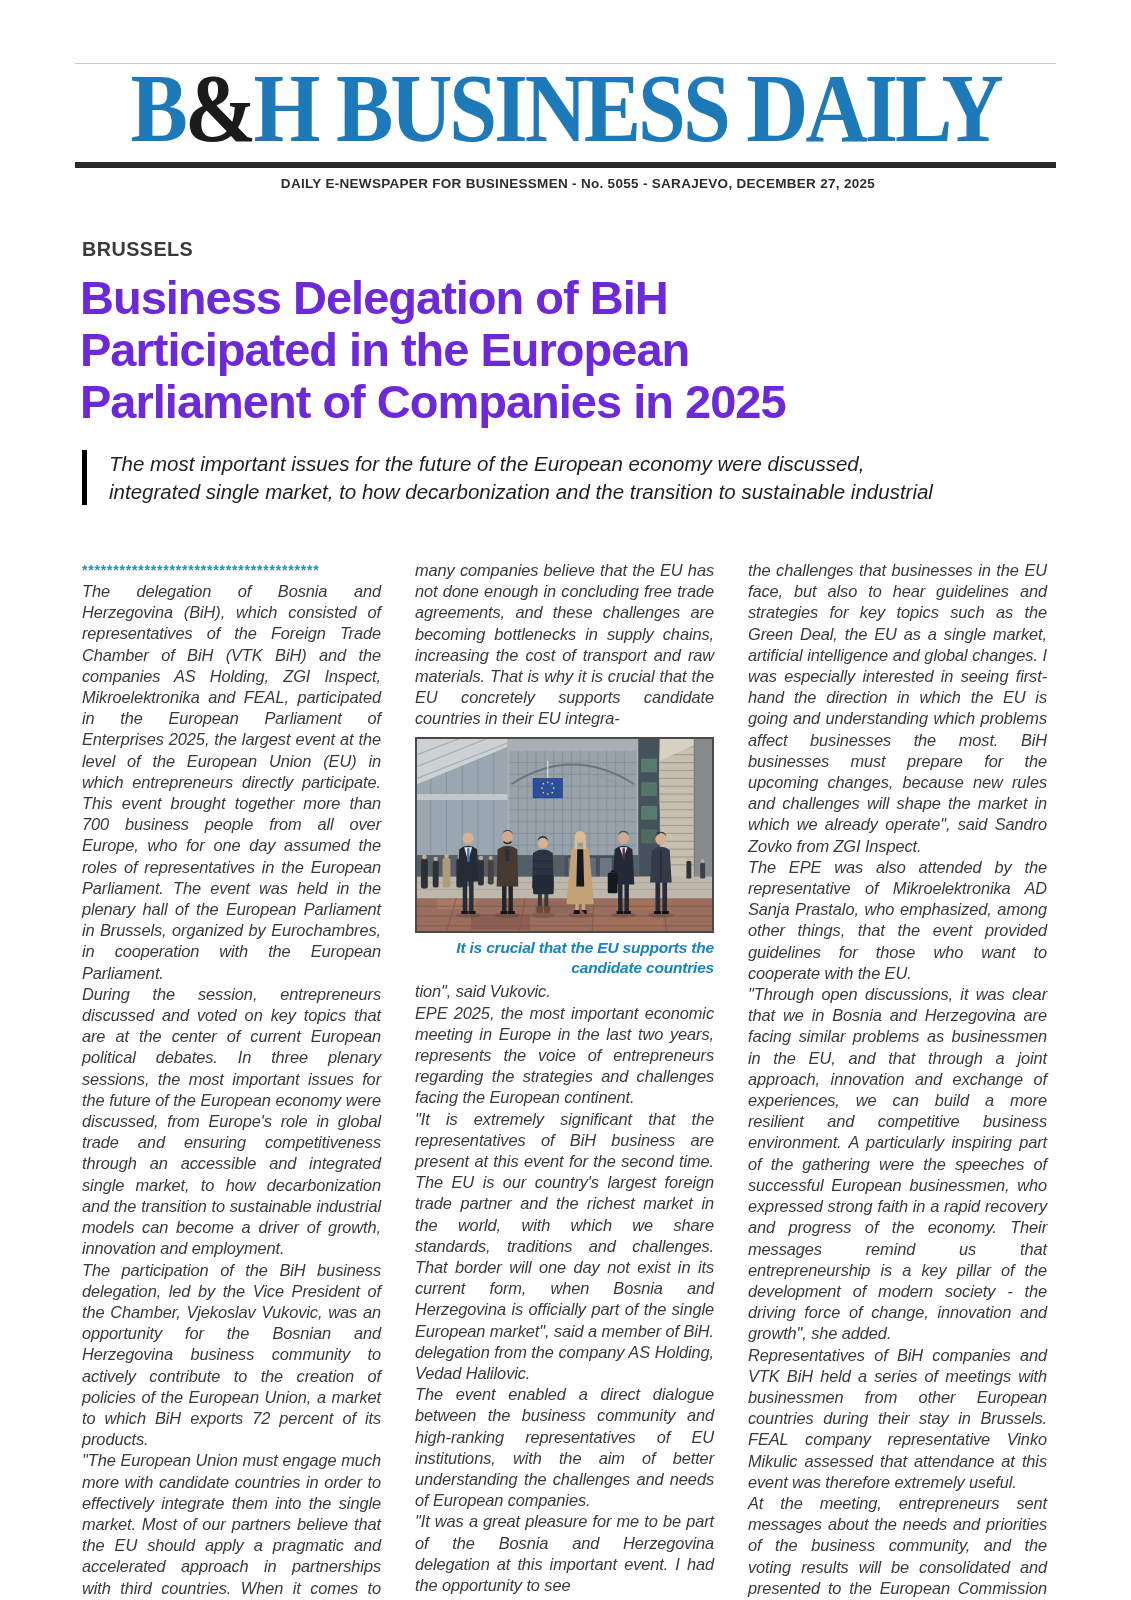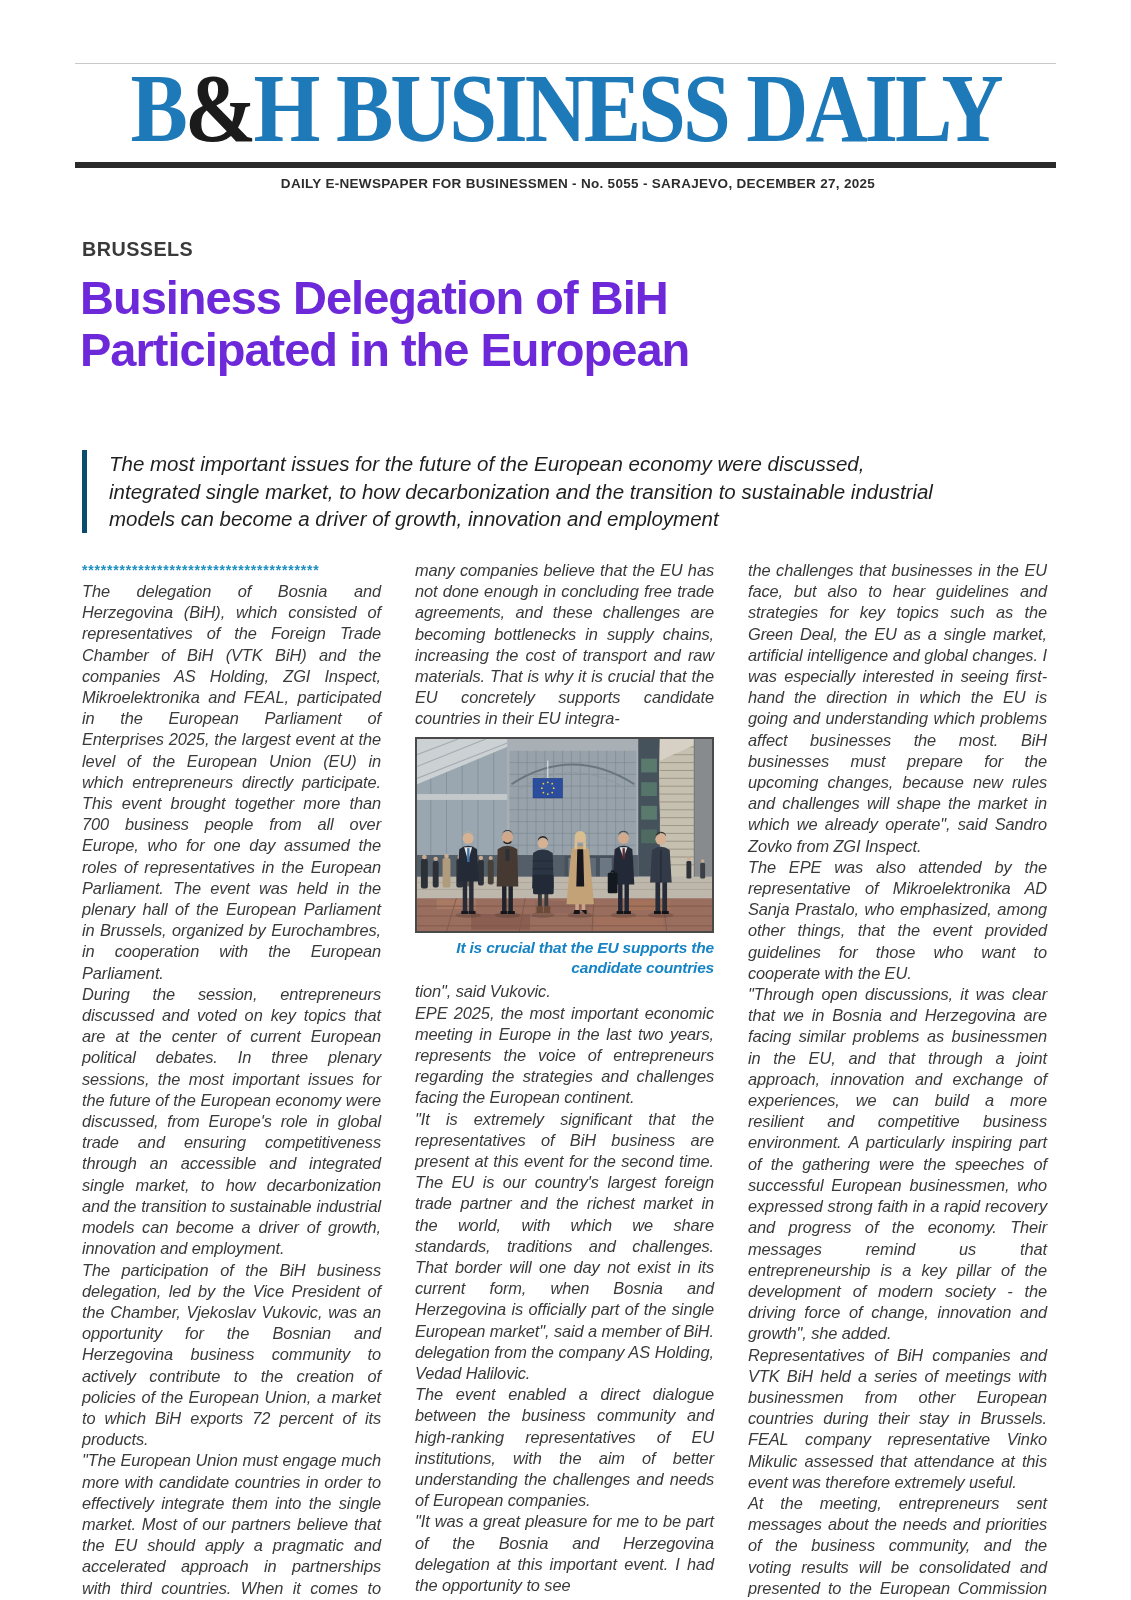--- a/index.html
+++ b/index.html
@@ -12,21 +12,21 @@
         letter-spacing:-3px;white-space:nowrap;color:#1e79b8;
         transform:scaleY(1.14);transform-origin:center bottom;}
   .masthead-title .amp{color:#1b1b1b;}
   .thick-rule{position:absolute;left:75px;right:75px;top:162px;height:6px;background:#2a2a2a;}
   .tagline{position:absolute;left:0;right:0;top:176px;text-align:center;
         font-weight:bold;font-size:13.5px;letter-spacing:.3px;color:#2d2d2d;padding-left:25px;}
   .kicker{position:absolute;left:82px;top:237px;font-size:21px;font-weight:bold;color:#3a3a3a;
         letter-spacing:.5px;transform:scaleX(.94);transform-origin:left;}
   .headline{position:absolute;left:80px;top:272px;color:#6d28d9;font-weight:bold;
         font-size:47px;line-height:52px;letter-spacing:-1px;}
-  .lede{position:absolute;left:82px;top:450px;border-left:5px solid #0c4a6e;padding-left:22px;
+  .lede{position:absolute;left:82px;top:450px;border-left:5px solid #000000;padding-left:22px;
         font-style:italic;font-size:20.5px;line-height:27.5px;color:#1f1f1f;}
   .columns{position:absolute;left:82px;top:560px;width:967px;display:flex;gap:34px;}
   .col{width:299px;font-size:16.4px;line-height:21.2px;text-align:justify;color:#3a3a3a;
         letter-spacing:-.1px;}
   .col p{margin:0;font-style:italic;}
   .separator{color:#2090c0;font-weight:bold;font-size:14px;line-height:21px;letter-spacing:.8px;
         white-space:nowrap;overflow:hidden;text-align:left;}
   .photo-frame{margin:7px 0 4px;border:2px solid #4a4a4a;line-height:0;background:#b4bac0;}
   .photo-frame svg{display:block;width:100%;height:auto;}
   .photo-caption{text-align:right;color:#1583c4;font-weight:bold;font-style:italic;
@@ -47,26 +47,26 @@
 
   <div class="thick-rule"></div>
 
   <div class="tagline">DAILY E-NEWSPAPER FOR BUSINESSMEN - No. 5055 - SARAJEVO, DECEMBER 27, 2025</div>
 
   <div class="kicker">BRUSSELS</div>
 
   <div class="headline">
     <div>Business Delegation of BiH</div>
     <div>Participated in the European</div>
+    <div>Parliament of Companies in 2025</div>
   </div>
 
   <div class="lede">
     <div>The most important issues for the future of the European economy were discussed,</div>
     <div>integrated single market, to how decarbonization and the transition to sustainable industrial</div>
-    <div>models can become a driver of growth, innovation and employment</div>
   </div>
 
   <div class="columns">
 
     <div class="col">
       <div class="separator">**************************************</div>
       <p>The delegation of Bosnia and Herzegovina (BiH), which consisted of representatives of the Foreign Trade Chamber of BiH (VTK BiH) and the companies AS Holding, ZGI Inspect, Mikroelektronika and FEAL, participated in the European Parliament of Enterprises 2025, the largest event at the level of the European Union (EU) in which entrepreneurs directly participate. This event brought together more than 700 business people from all over Europe, who for one day assumed the roles of representatives in the European Parliament. The event was held in the plenary hall of the European Parliament in Brussels, organized by Eurochambres, in cooperation with the European Parliament.</p>
       <p>During the session, entrepreneurs discussed and voted on key topics that are at the center of current European political debates. In three plenary sessions, the most important issues for the future of the European economy were discussed, from Europe's role in global trade and ensuring competitiveness through an accessible and integrated single market, to how decarbonization and the transition to sustainable industrial models can become a driver of growth, innovation and employment.</p>
       <p>The participation of the BiH business delegation, led by the Vice President of the Chamber, Vjekoslav Vukovic, was an opportunity for the Bosnian and Herzegovina business community to actively contribute to the creation of policies of the European Union, a market to which BiH exports 72 percent of its products.</p>
       <p>"The European Union must engage much more with candidate countries in order to effectively integrate them into the single market. Most of our partners believe that the EU should apply a pragmatic and accelerated approach in partnerships with third countries. When it comes to geopolitical tensions,</p>

